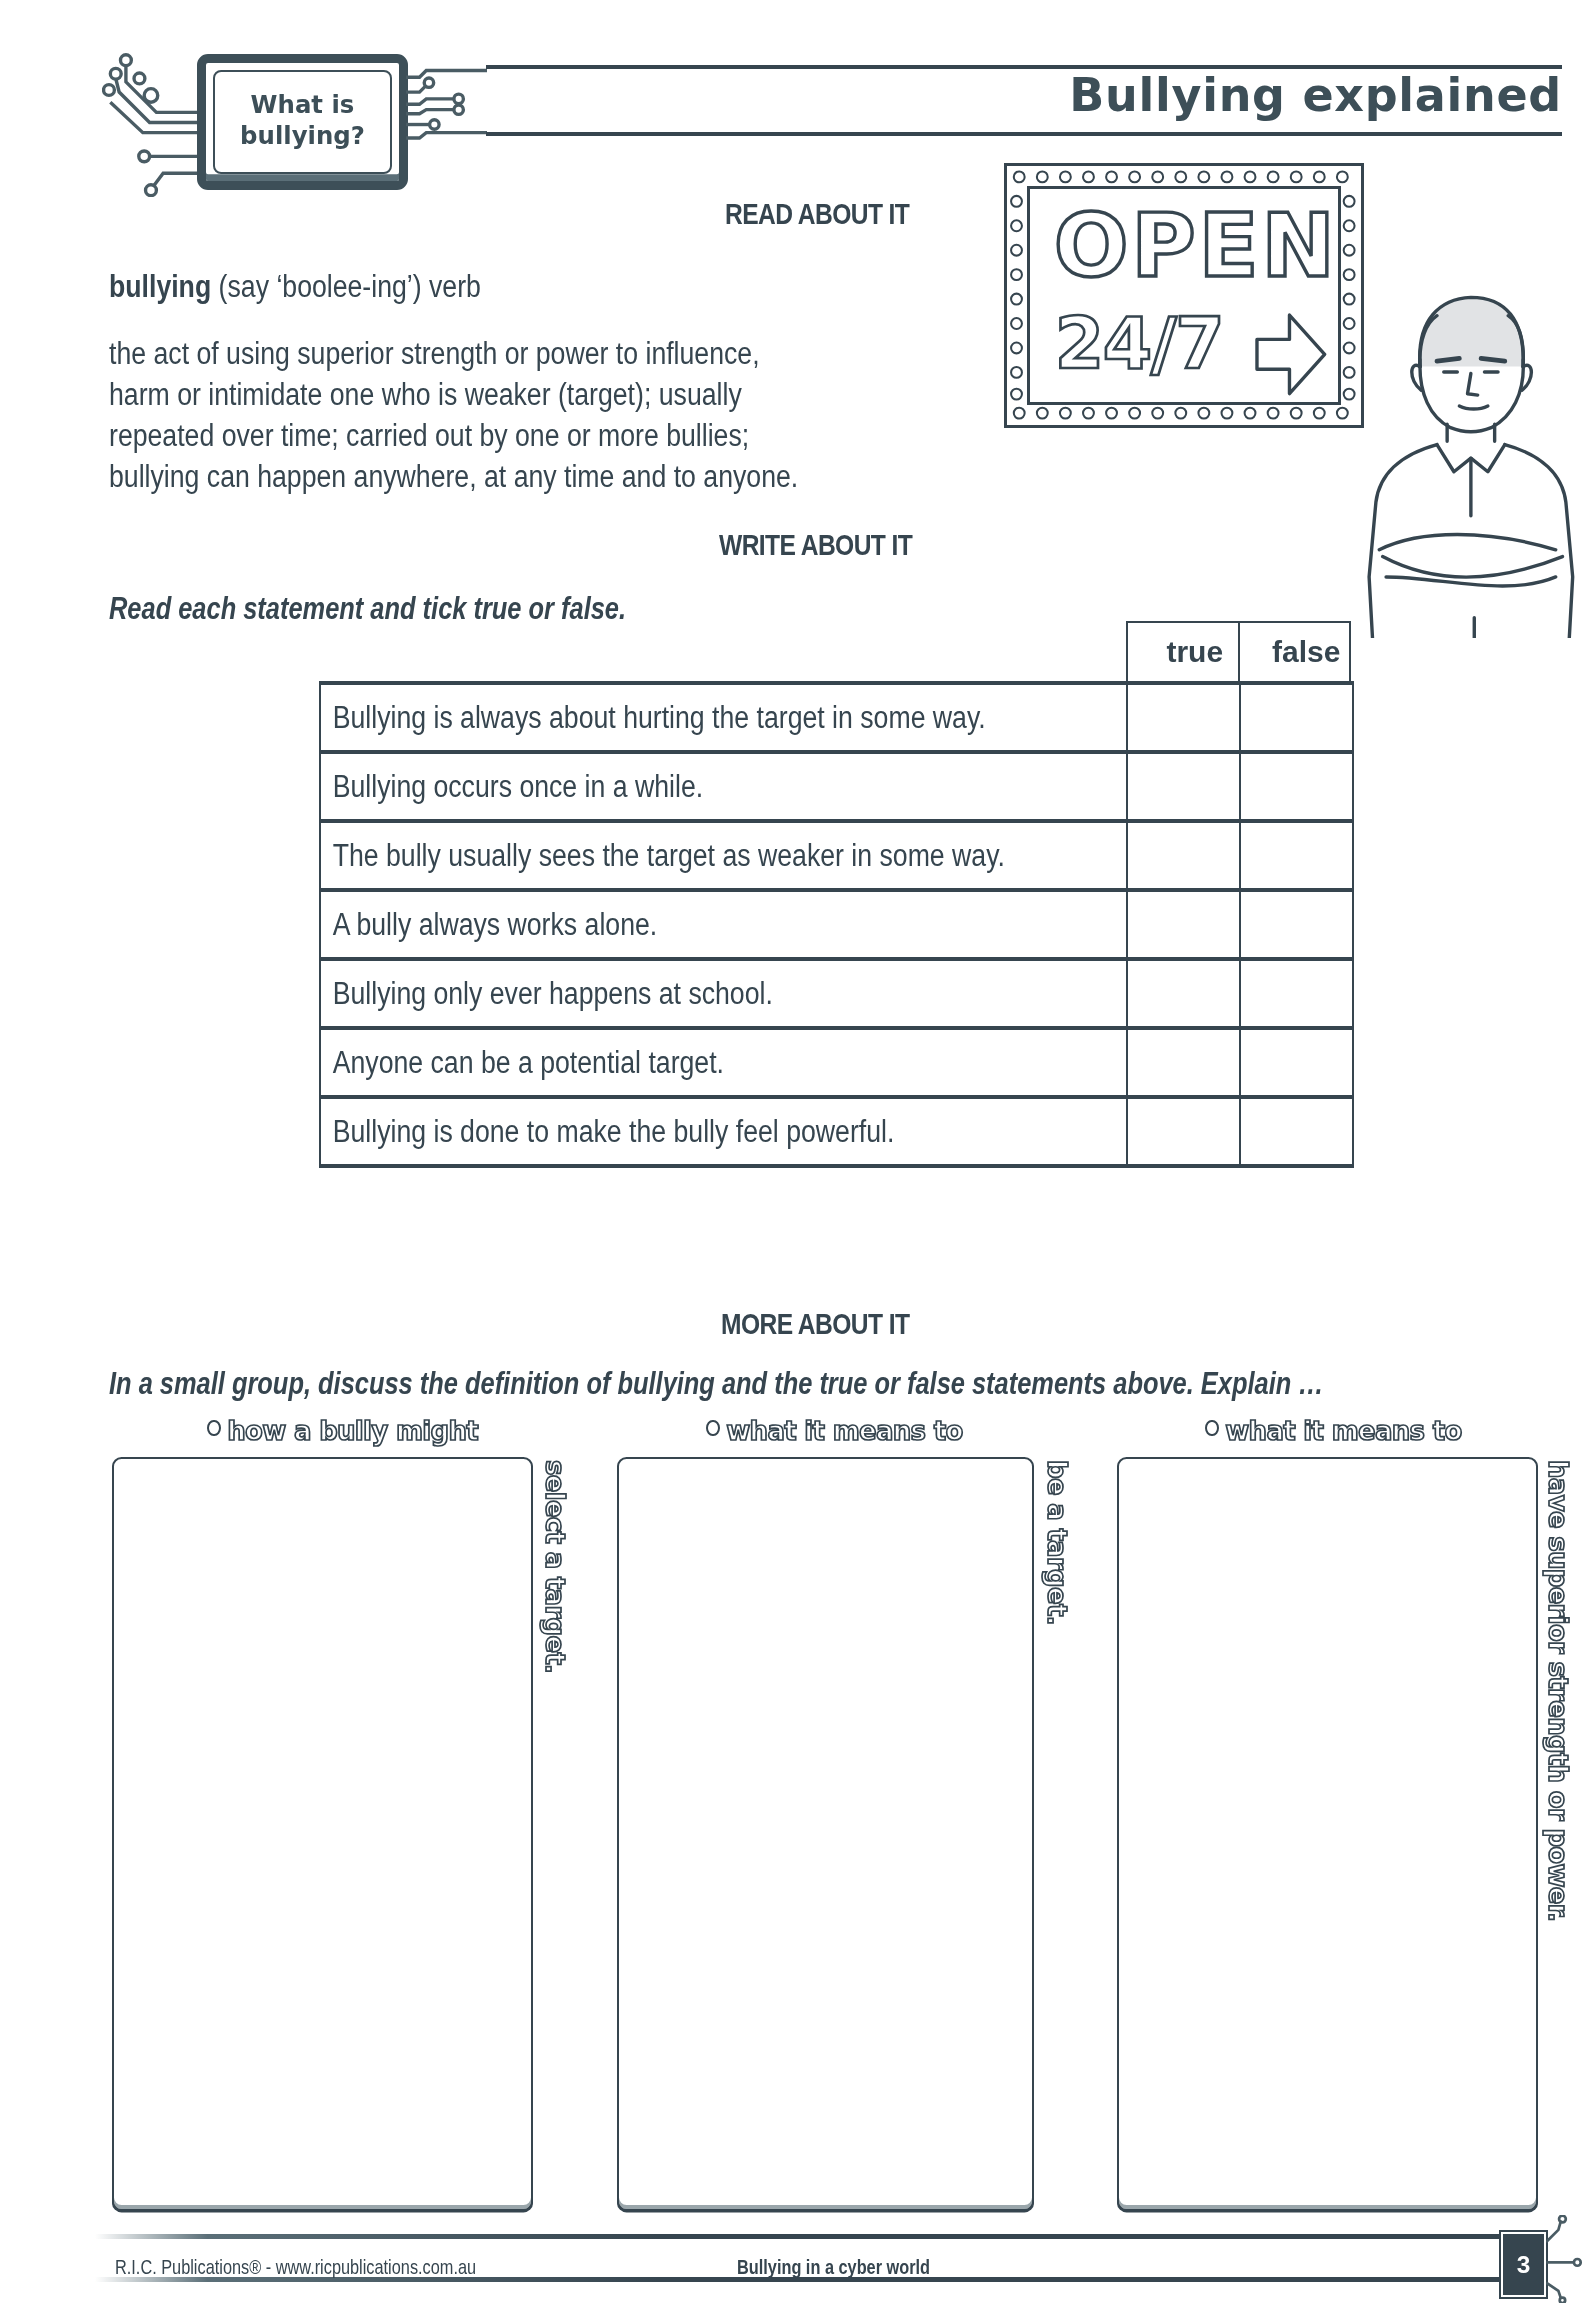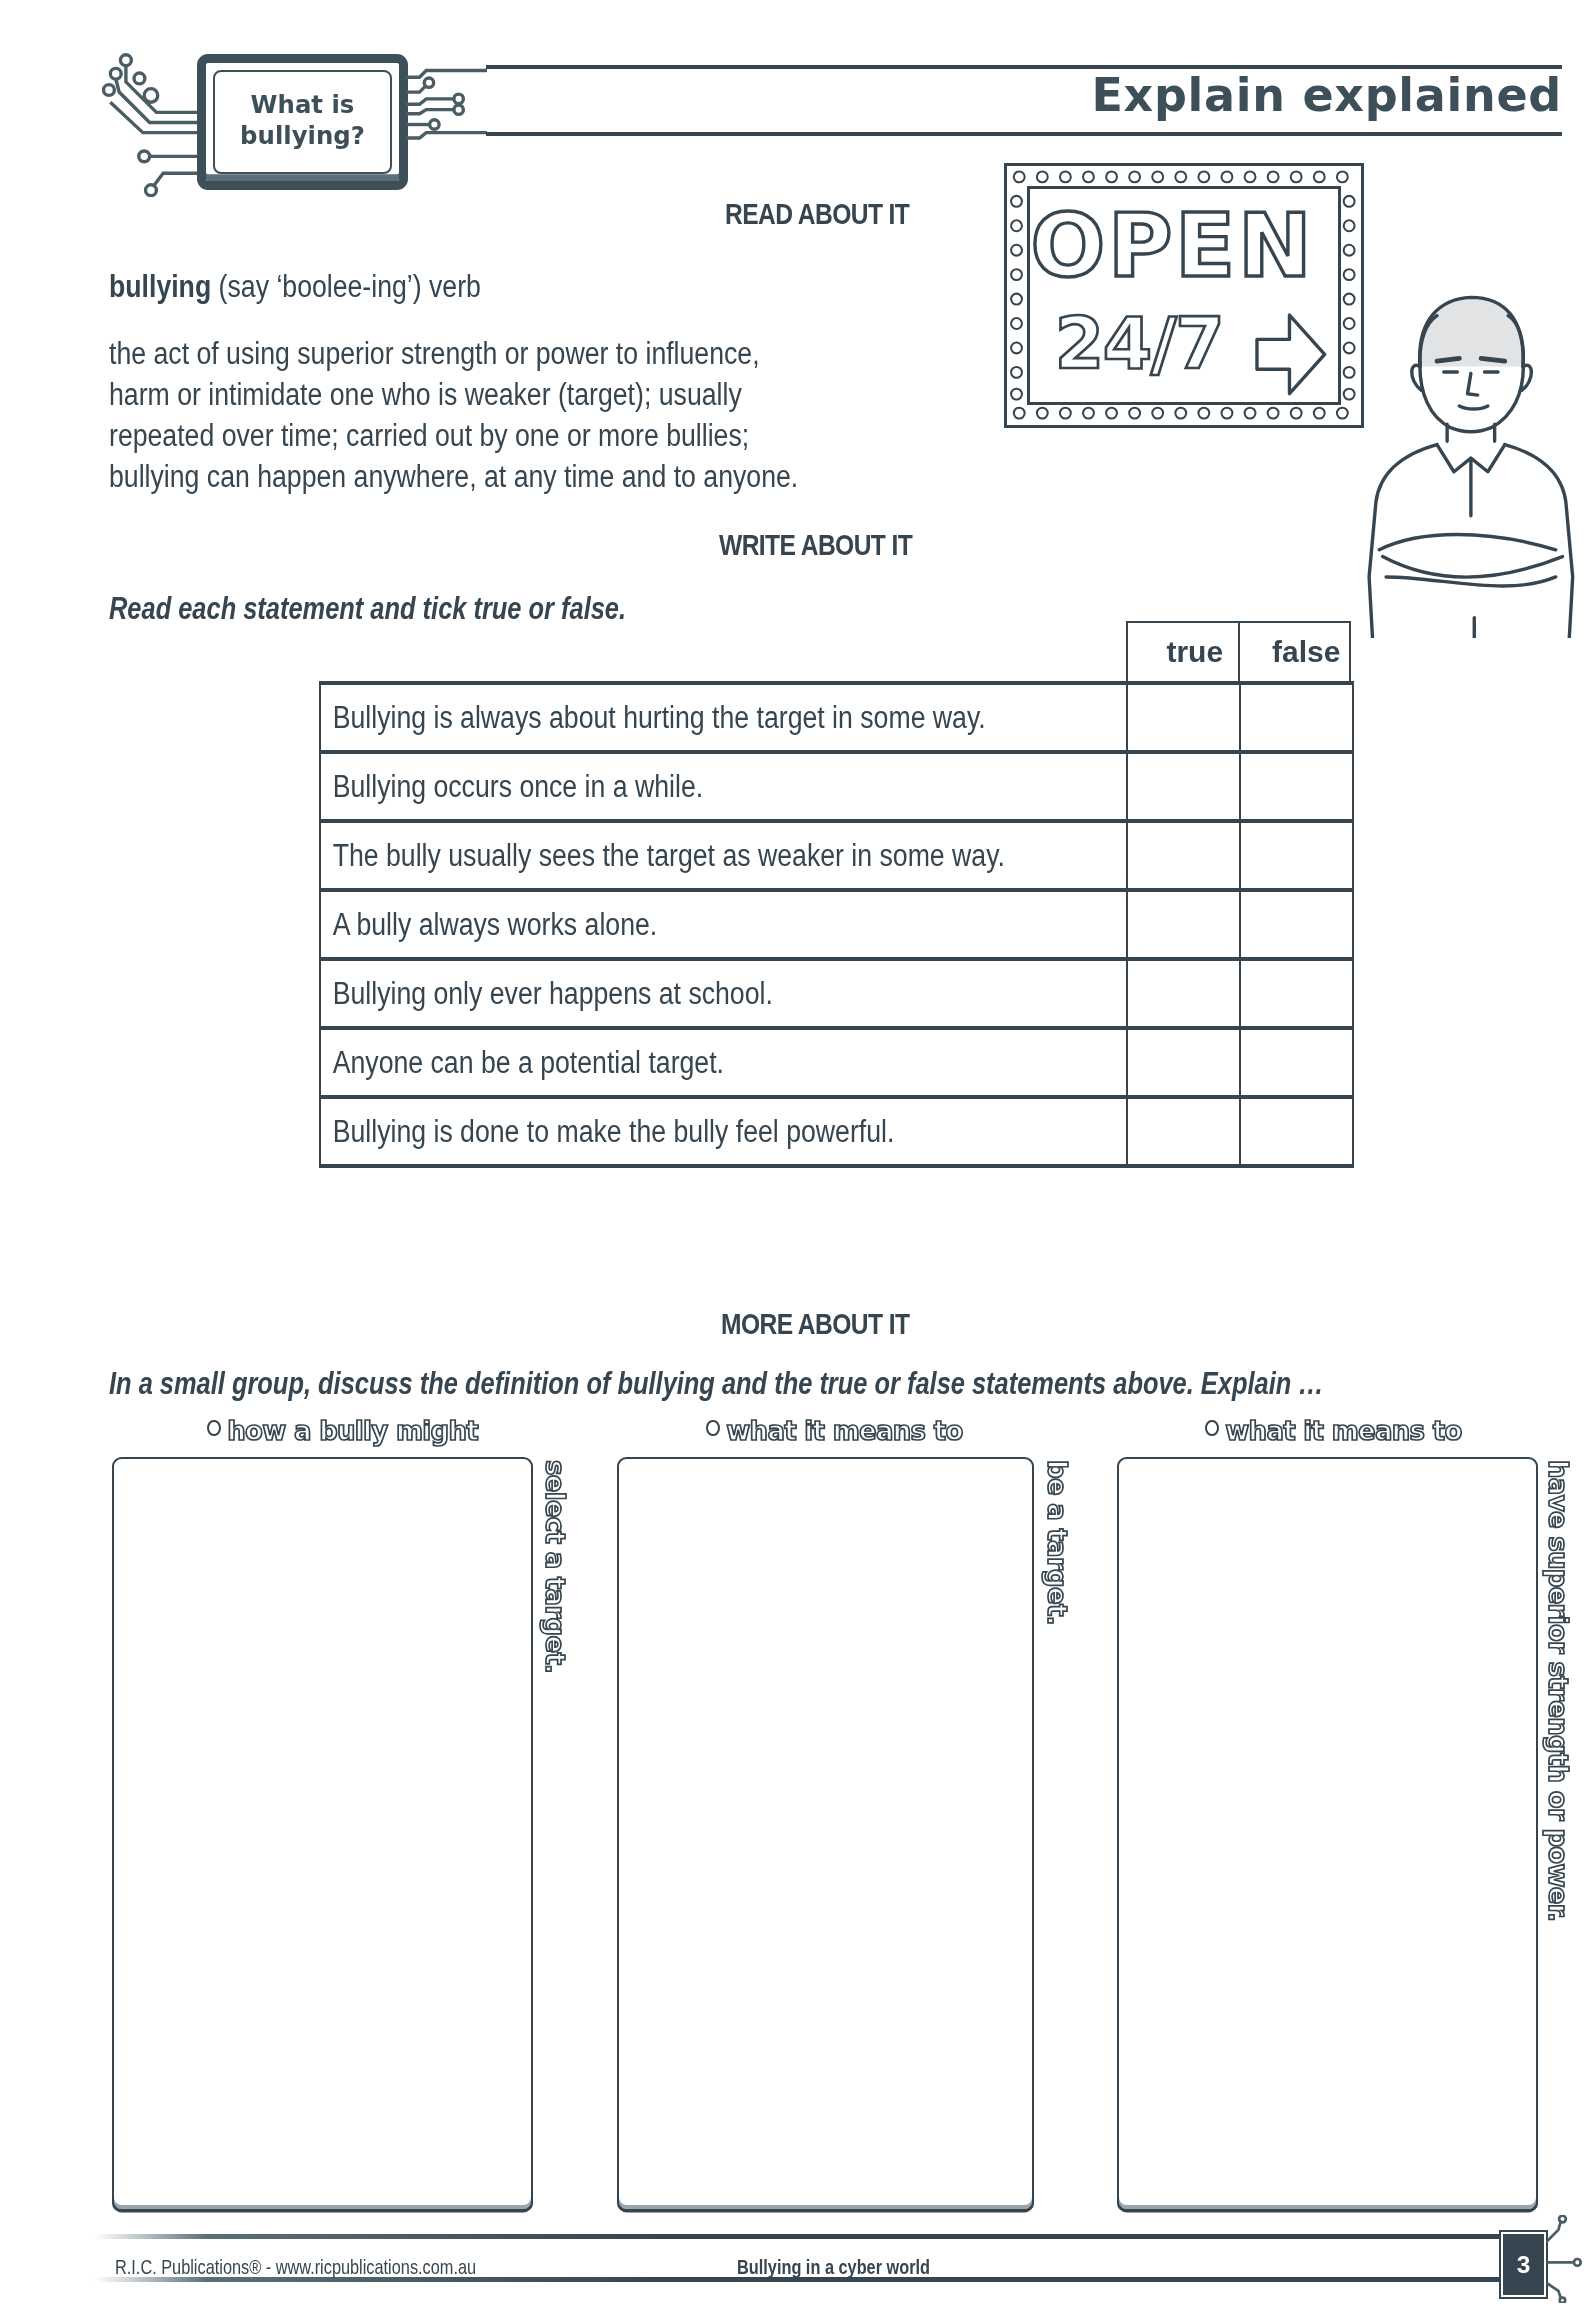--- a/index.html
+++ b/index.html
@@ -46,21 +46,21 @@
     .sign {
       position: absolute; left: 1004px; top: 163px; width: 360px; height: 265px;
       border: 3.4px solid #36454f; box-sizing: border-box; background: #fff;
     }
     .sign-dots { position: absolute; inset: 0; }
     .sign-inner {
       position: absolute; left: 20.4px; top: 20.4px; right: 20.4px; bottom: 20.4px;
       border: 3.4px solid #36454f; box-sizing: border-box;
     }
     .sign-open {
-      position: absolute; left: 0; right: 0; top: 12.2px; text-align: left;
+      position: absolute; left: 0; right: 0; top: 12.2px; text-align: right;
       font-family: "DejaVu Sans", sans-serif; font-weight: bold; font-size: 88px; line-height: 88px;
       color: #fff; -webkit-text-stroke: 3.4px #36454f; letter-spacing: 2.7px;
     }
     .sign-247 {
       position: absolute; left: 24.4px; top: 115px;
       font-family: "DejaVu Sans", sans-serif; font-weight: bold; font-size: 71px; line-height: 79px;
       color: #fff; -webkit-text-stroke: 2.7px #36454f; letter-spacing: -1.4px;
     }
 
     
@@ -164,21 +164,21 @@
       <circle cx="78" cy="50" r="7"></circle>
       <path d="M0 72 L20 72 L30 66 L70 66"></path>
       <circle cx="78" cy="66" r="7"></circle>
       <path d="M0 88 L35 88"></path>
       <circle cx="42" cy="88" r="7"></circle>
       <path d="M0 108 L20 108 L30 100 L120 100"></path>
     </g>
   </svg>
   <div class="hdr-line" style="left:486px;top:65px;width:1076px;"></div>
   <div class="hdr-line" style="left:486px;top:132px;width:1076px;"></div>
-  <div class="title">Explain explained</div>
+  <div class="title">Bullying explained</div>
 </div>
 
 <div class="section-h" style="left:725px;top:197px;">READ ABOUT IT</div>
 
 <div class="body-text" style="left:109px;top:266px;">
   <b>bullying</b>
   <span>(say ‘boolee-ing’) verb</span>
 </div>
 <div class="body-text" style="left:109px;top:333px;">
   <div>the act of using superior strength or power to influence,</div>

